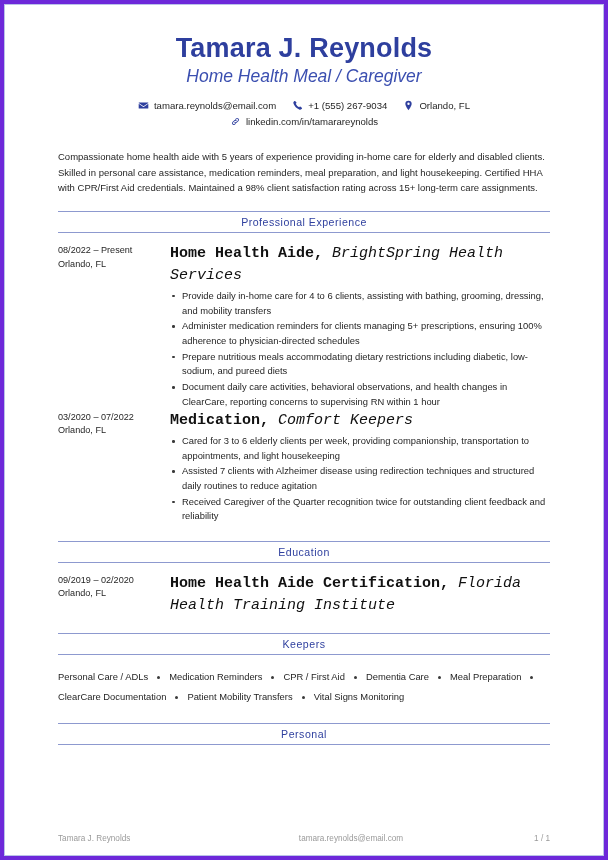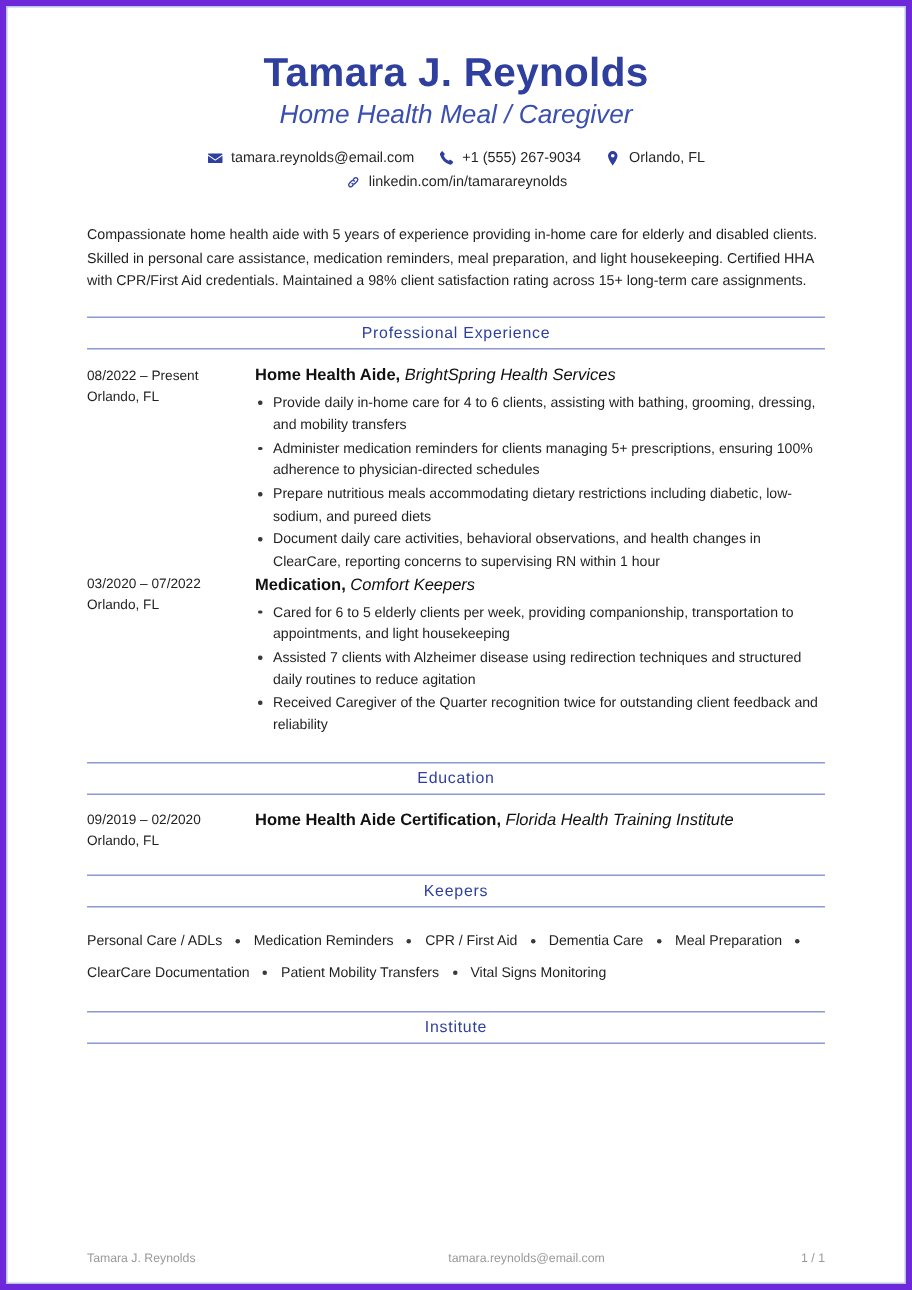--- a/index.html
+++ b/index.html
@@ -109,23 +109,24 @@
   .entry-left {
     width: 112px;
     flex: none;
     font-size: 9.1px;
     line-height: 1.5;
     color: #1f1f1f;
     padding-top: 0.5px;
   }
   .entry-right { flex: 1; min-width: 0; }
   .entry-role {
-    font-size: 11px;
+    font-size: 15px;
     line-height: 1.45;
     color: #111111;
+    font-family: Liberation Mono, monospace;
   }
   .entry-role .role { font-weight: bold; }
   .entry-role .org { font-style: italic; font-weight: normal; }
   .bullets {
     list-style: none;
     margin: 2px 0 0 0;
     padding: 0;
   }
   .bullets li {
     position: relative;
@@ -281,21 +282,21 @@
           <div class="entry-left">
             <div>03/2020 – 07/2022</div>
             <div>Orlando, FL</div>
           </div>
           <div class="entry-right">
             <div class="entry-role">
               <span class="role">Medication,</span>
               <span class="org">Comfort Keepers</span>
             </div>
             <ul class="bullets">
-              <li>Cared for 6 to 5 elderly clients per week, providing companionship, transportation to appointments, and light housekeeping</li>
+              <li>Cared for 3 to 6 elderly clients per week, providing companionship, transportation to appointments, and light housekeeping</li>
               <li>Assisted 7 clients with Alzheimer disease using redirection techniques and structured daily routines to reduce agitation</li>
               <li>Received Caregiver of the Quarter recognition twice for outstanding client feedback and reliability</li>
             </ul>
           </div>
         </div>
 
       </div>
     </div>
 
     <div class="section">
@@ -317,21 +318,21 @@
     </div>
 
     <div class="section">
       <div class="section-head">Keepers</div>
       <div class="skills-wrap">
         <span class="skill">Personal Care / ADLs</span><span class="skill-sep"></span><span class="skill">Medication Reminders</span><span class="skill-sep"></span><span class="skill">CPR / First Aid</span><span class="skill-sep"></span><span class="skill">Dementia Care</span><span class="skill-sep"></span><span class="skill">Meal Preparation</span><span class="skill-sep"></span><span class="skill">ClearCare Documentation</span><span class="skill-sep"></span><span class="skill">Patient Mobility Transfers</span><span class="skill-sep"></span><span class="skill">Vital Signs Monitoring</span>
       </div>
     </div>
 
     <div class="section">
-      <div class="section-head">Institute</div>
+      <div class="section-head">Personal</div>
     </div>
 
   </div>
 
   <div class="footer">
     <span class="f-left">Tamara J. Reynolds</span>
     <span class="f-mid">tamara.reynolds@email.com</span>
     <span class="f-right">1 / 1</span>
   </div>
 </div>

